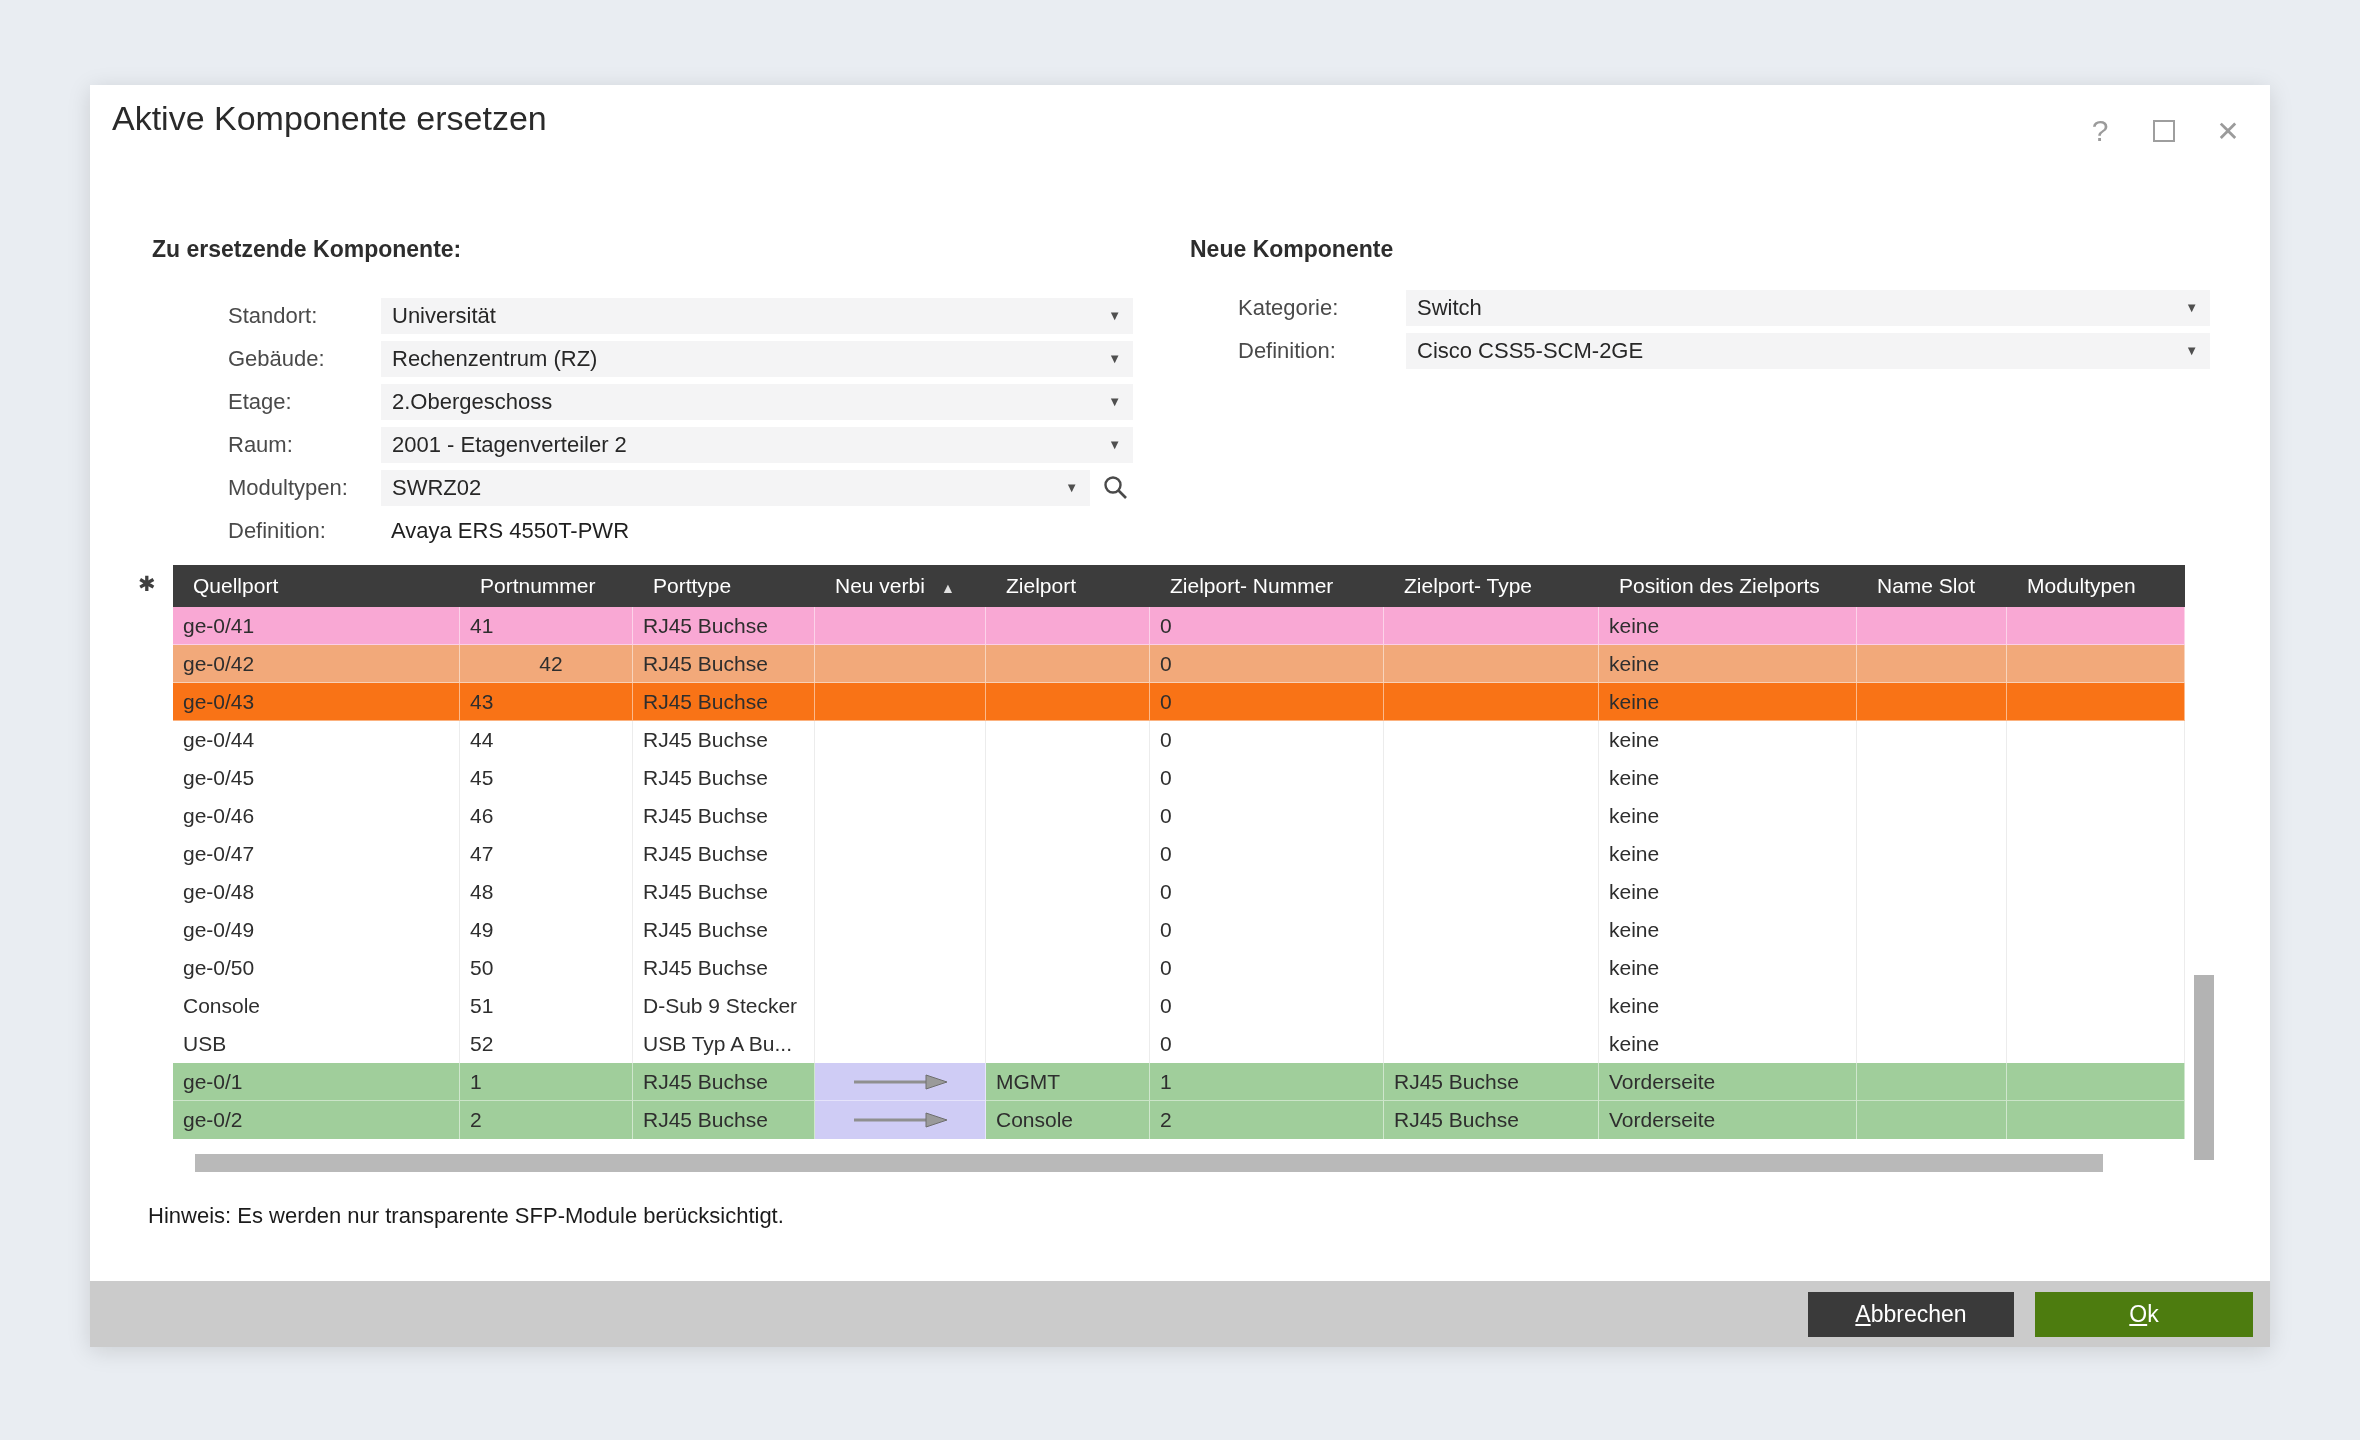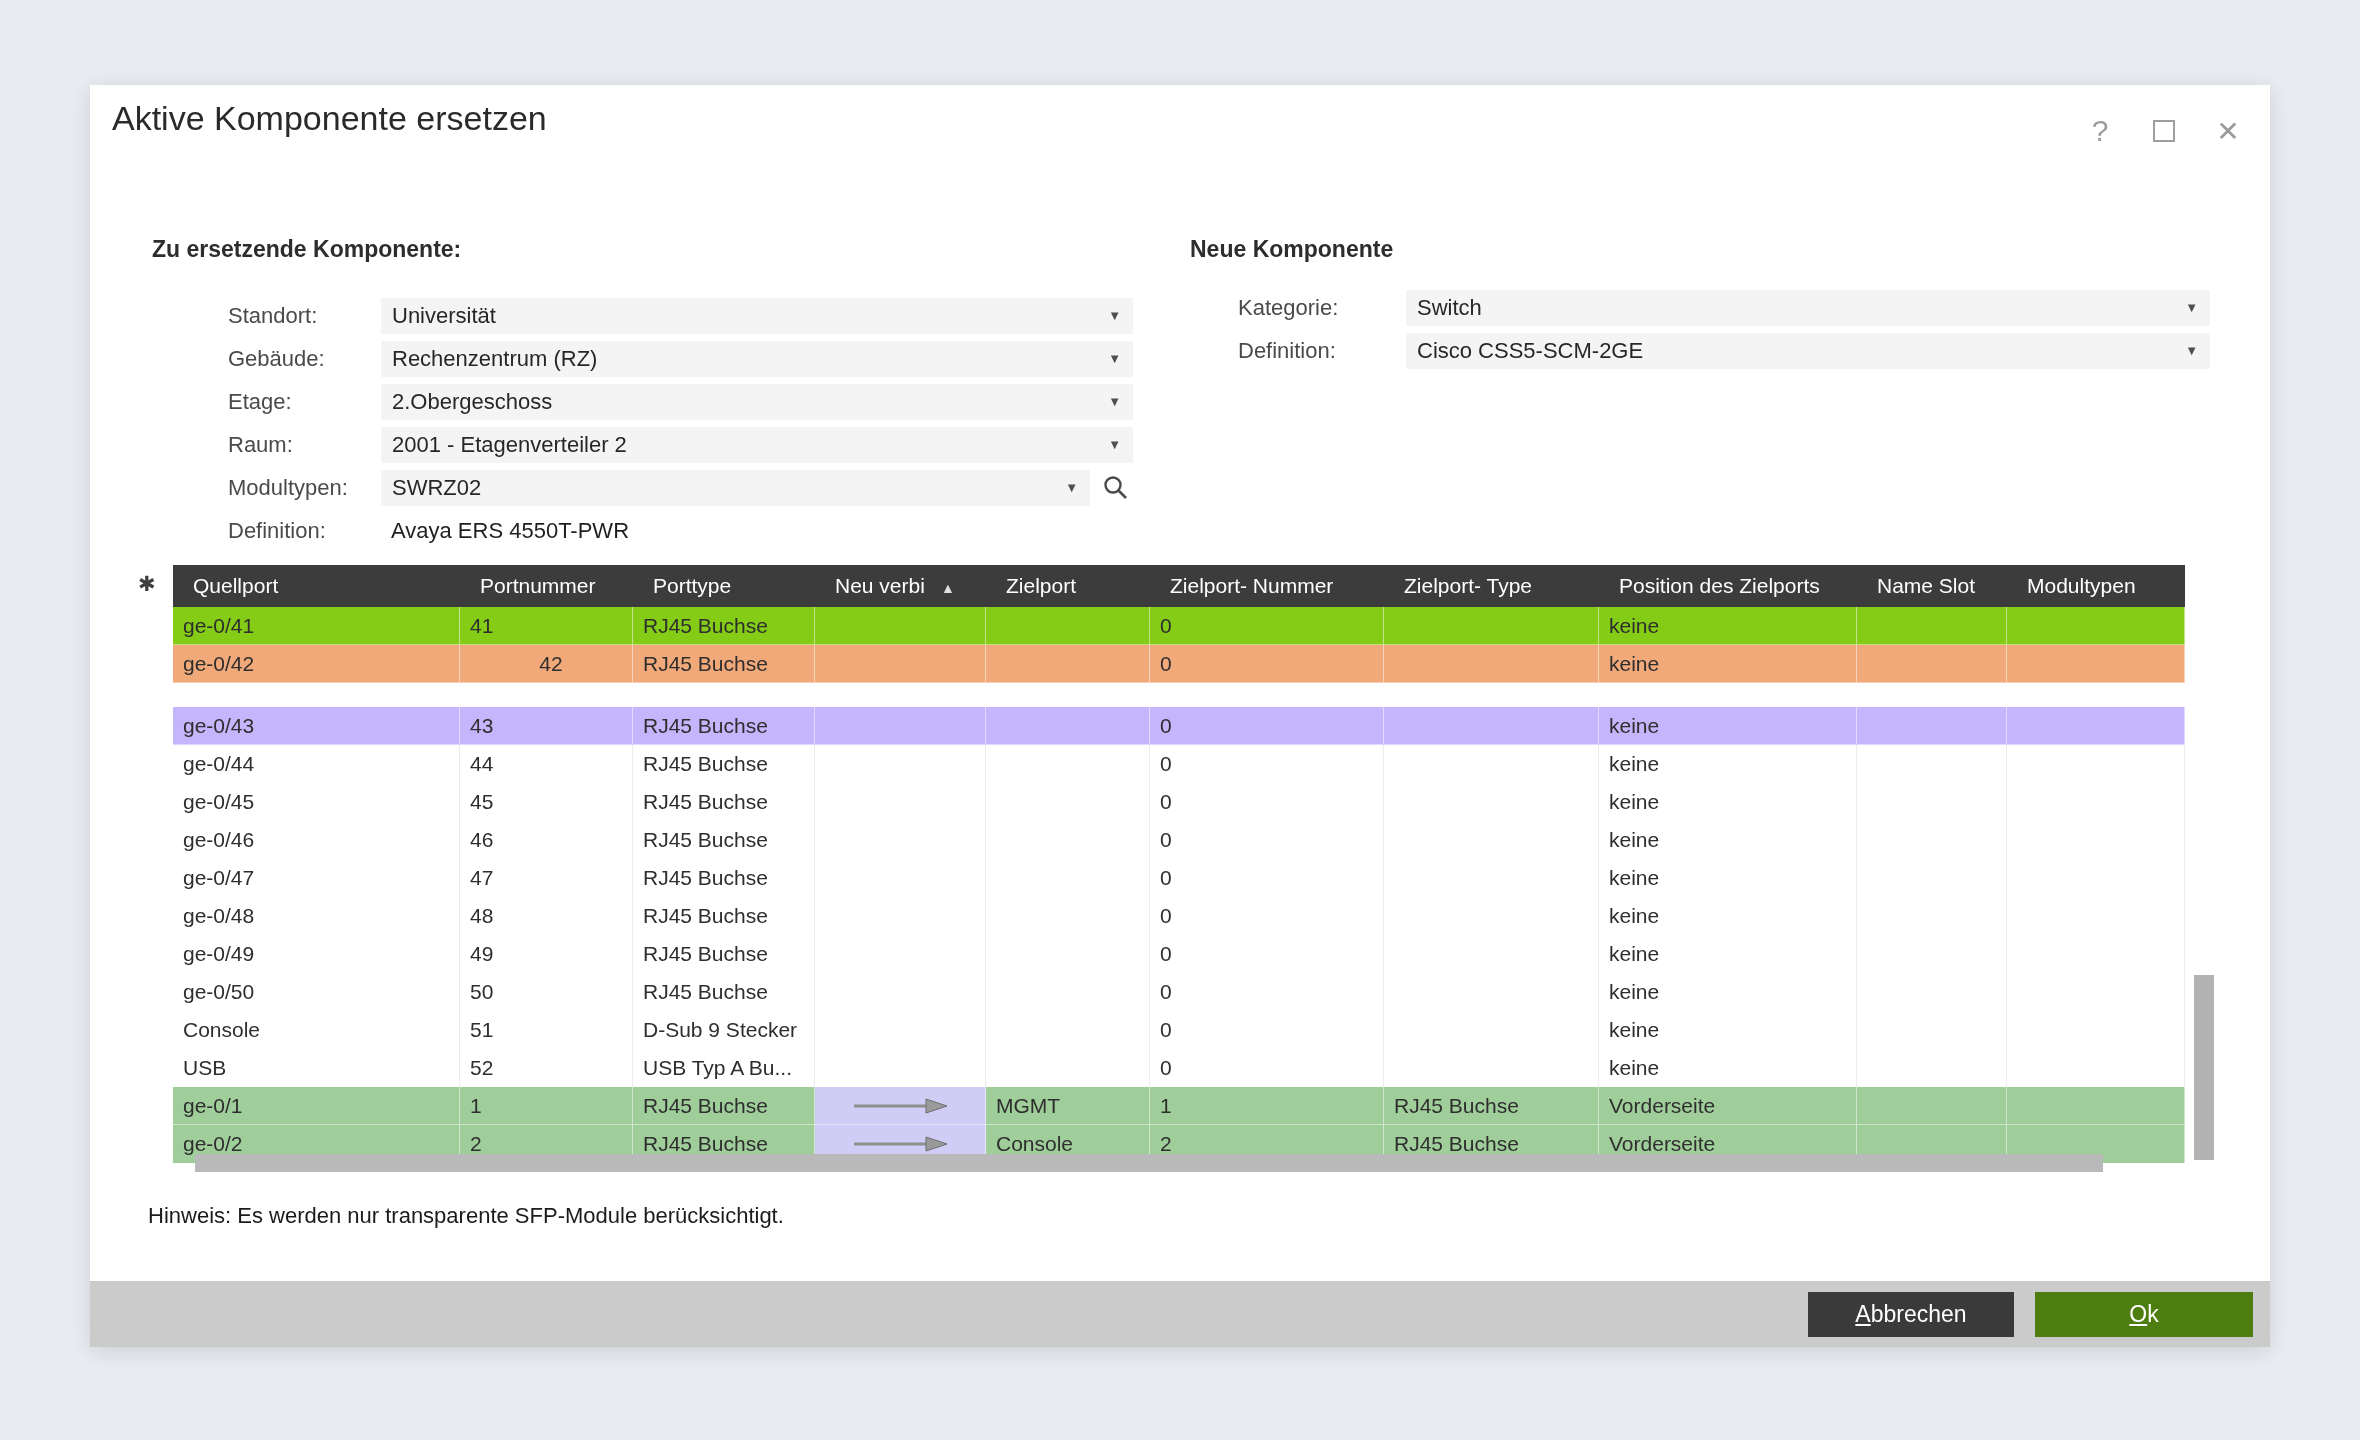--- a/index.html
+++ b/index.html
@@ -144,21 +144,21 @@
       <div class="hcell" style="width: 182px;">Porttype</div>
       <div class="hcell" style="width: 171px;">Neu verbi<span class="sort-asc">▲</span></div>
       <div class="hcell" style="width: 164px;">Zielport</div>
       <div class="hcell" style="width: 234px;">Zielport- Nummer</div>
       <div class="hcell" style="width: 215px;">Zielport- Type</div>
       <div class="hcell" style="width: 258px;">Position des Zielports</div>
       <div class="hcell" style="width: 150px;">Name Slot</div>
       <div class="hcell" style="width: 178px;">Modultypen</div>
     </div>
   <div class="tbody" id="tbody">
-      <div class="trow row-orange" style="background: #84cc16;">
+      <div class="trow row-orange" style="background: #f9a8d4;">
         <div class="tcell" style="width: 287px;">ge-0/41</div>
         <div class="tcell" style="width: 173px;">41</div>
         <div class="tcell" style="width: 182px;">RJ45 Buchse</div>
         <div class="tcell" style="width: 171px;"></div>
         <div class="tcell" style="width: 164px;"></div>
         <div class="tcell" style="width: 234px;">0</div>
         <div class="tcell" style="width: 215px;"></div>
         <div class="tcell" style="width: 258px;">keine</div>
         <div class="tcell" style="width: 150px;"></div>
         <div class="tcell" style="width: 178px;"></div>
@@ -168,21 +168,21 @@
         <div class="tcell" style="width: 173px; text-align: center;">42</div>
         <div class="tcell" style="width: 182px;">RJ45 Buchse</div>
         <div class="tcell" style="width: 171px;"></div>
         <div class="tcell" style="width: 164px;"></div>
         <div class="tcell" style="width: 234px;">0</div>
         <div class="tcell" style="width: 215px;"></div>
         <div class="tcell" style="width: 258px;">keine</div>
         <div class="tcell" style="width: 150px;"></div>
         <div class="tcell" style="width: 178px;"></div>
       </div>
-      <div class="trow row-orange" style="background: #c4b5fd; margin-top: 24px;">
+      <div class="trow row-orange" style="background: #f97316;">
         <div class="tcell" style="width: 287px;">ge-0/43</div>
         <div class="tcell" style="width: 173px;">43</div>
         <div class="tcell" style="width: 182px;">RJ45 Buchse</div>
         <div class="tcell" style="width: 171px;"></div>
         <div class="tcell" style="width: 164px;"></div>
         <div class="tcell" style="width: 234px;">0</div>
         <div class="tcell" style="width: 215px;"></div>
         <div class="tcell" style="width: 258px;">keine</div>
         <div class="tcell" style="width: 150px;"></div>
         <div class="tcell" style="width: 178px;"></div>

